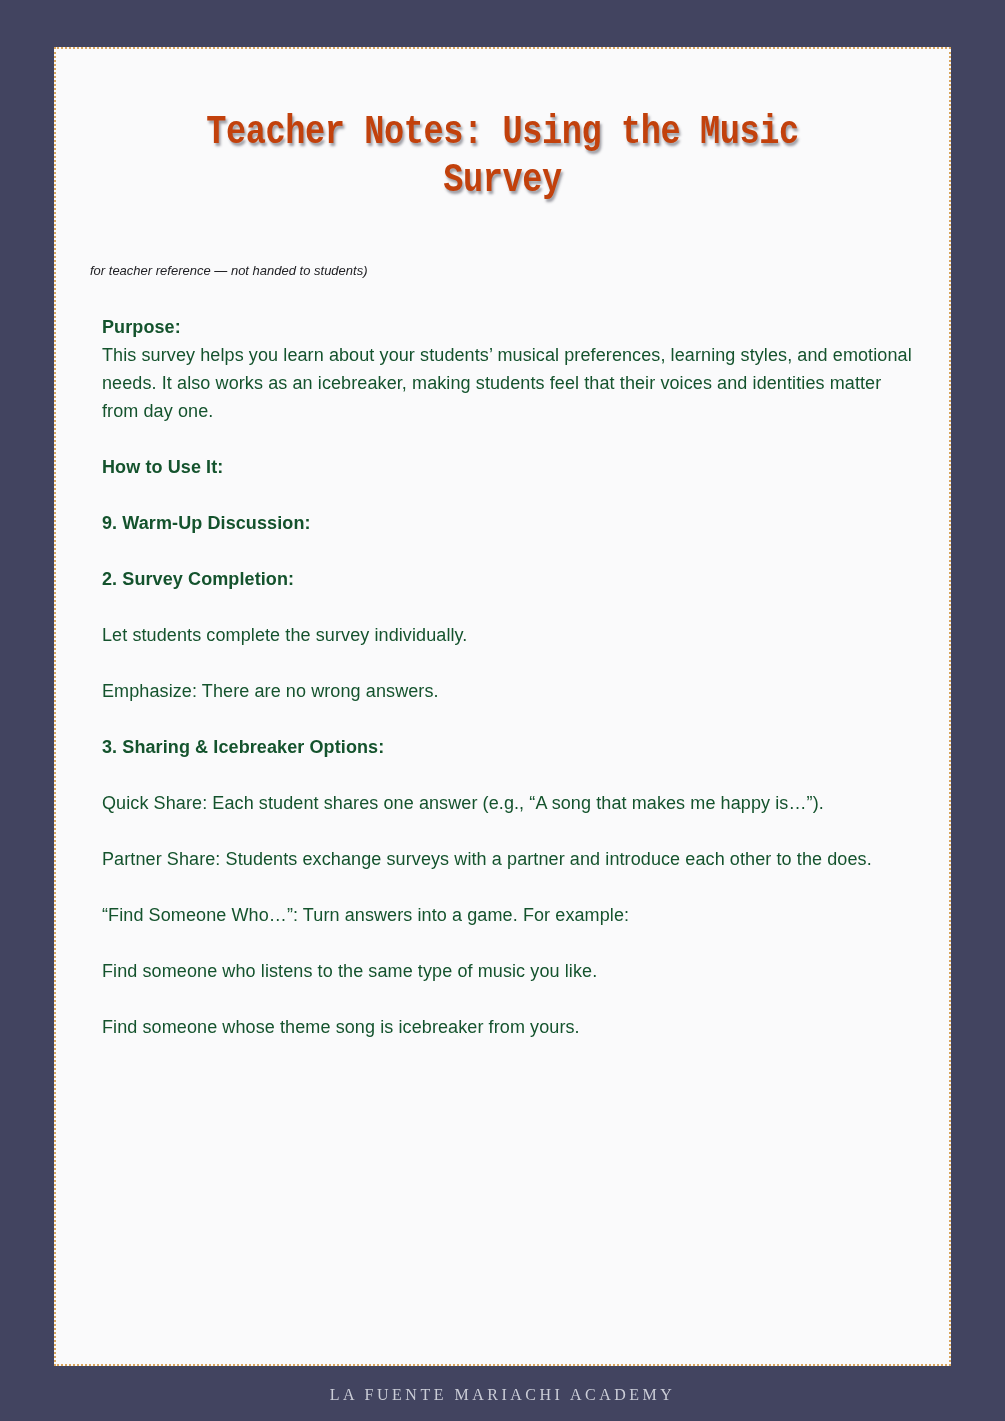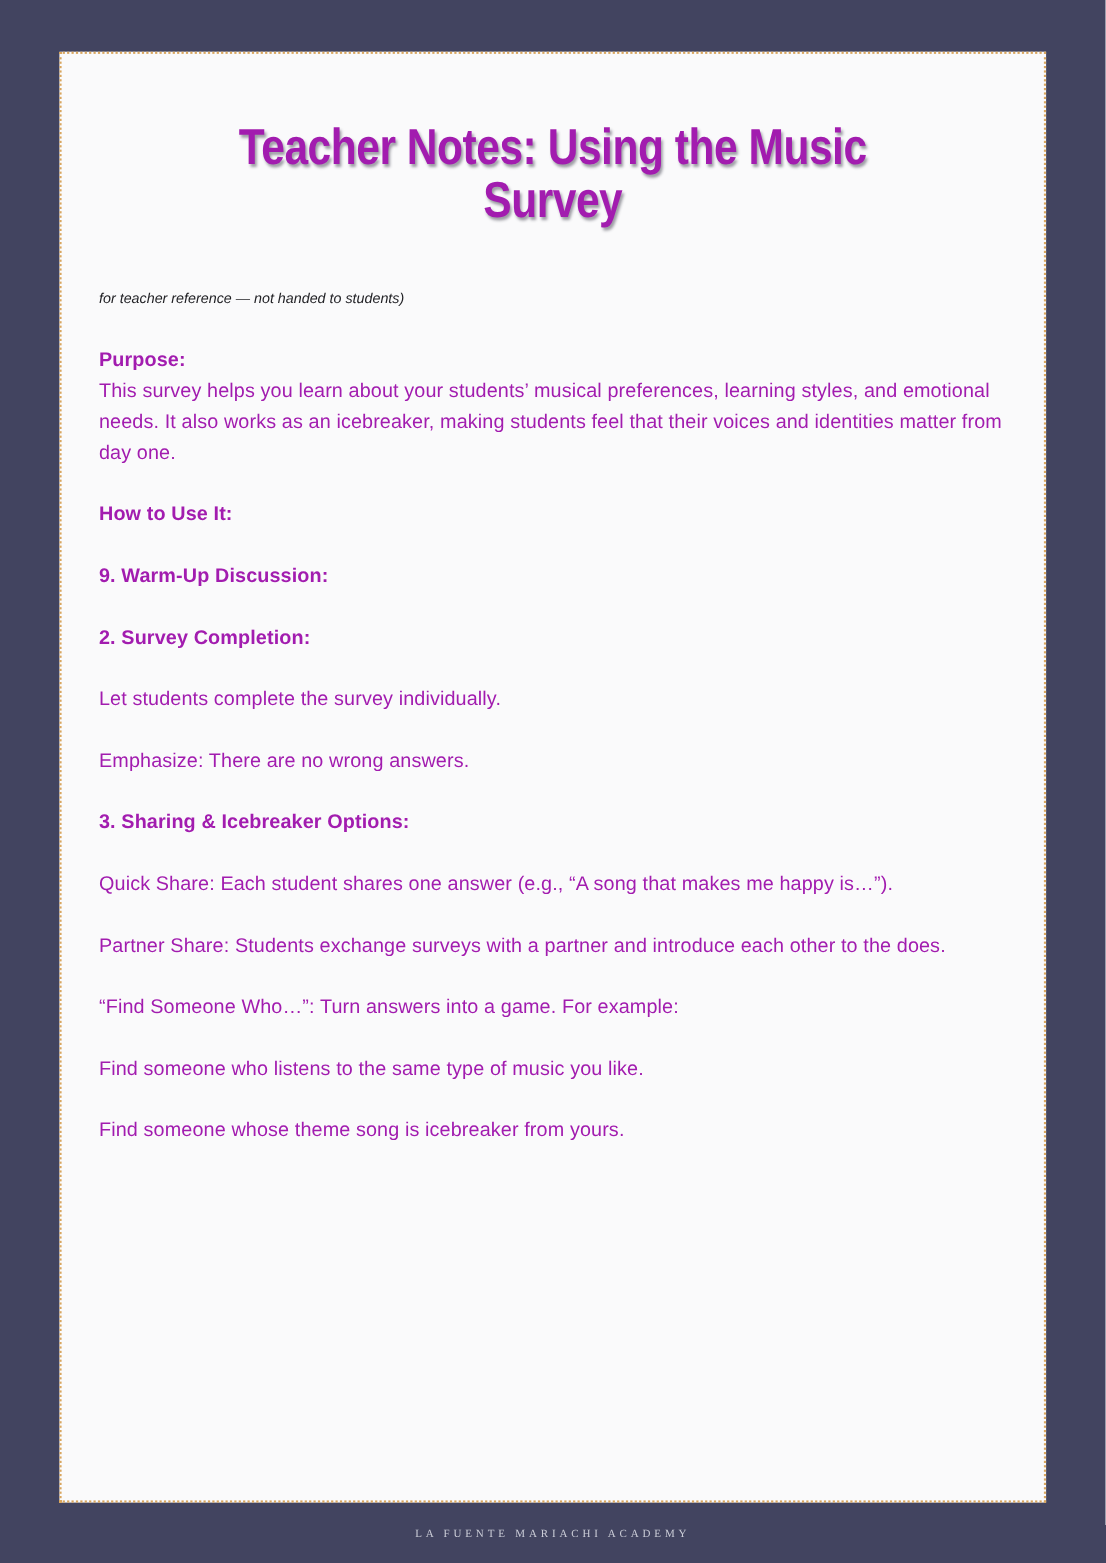--- a/index.html
+++ b/index.html
@@ -18,63 +18,63 @@
     width: 897px;
     height: 1319px;
     box-sizing: border-box;
     background: #fafafb;
     border: 2px dotted #d9a65e;
     padding: 0 34px;
   }
   .title {
     margin: 60px 0 0 0;
     text-align: center;
-    font-family: Liberation Sans, sans-serif;
+    font-family: Liberation Mono, monospace;
     font-weight: 700;
-    font-size: 46px;
+    font-size: 40px;
     line-height: 48px;
     letter-spacing: -0.5px;
-    color: #a21caf;
+    color: #c2410c;
   }
   .title-inner {
     display: inline-block;
     transform: scaleX(0.84);
     transform-origin: 50% 50%;
     text-shadow: 2px 3px 3px rgba(40, 40, 55, 0.45);
   }
   .note {
     margin: 52px 0 0 0;
     font-style: italic;
     font-size: 13px;
     line-height: 28px;
     color: #222226;
   }
   .block {
-    margin: 28px 0 0 0;
+    margin: 28px 0 0 12px;
     font-size: 18px;
     line-height: 28px;
-    color: #a21caf;
+    color: #14532d;
     letter-spacing: 0.1px;
   }
   .block.tight { margin-top: 0; }
   .bold { font-weight: 700; }
   .pre { white-space: pre-line; }
   .footer {
     position: absolute;
     left: 0;
     top: 1368px;
     width: 100%;
     height: 53px;
     display: flex;
     align-items: center;
     justify-content: center;
   }
   .brand {
     font-family: "Liberation Serif", serif;
-    font-size: 10px;
+    font-size: 16px;
     letter-spacing: 3.5px;
     color: #cbcdd7;
   }
 </style>
 </head>
 <body>
 
 <div class="page">
   <h1 class="title"><span class="title-inner">Teacher Notes: Using the Music Survey</span></h1>
 

